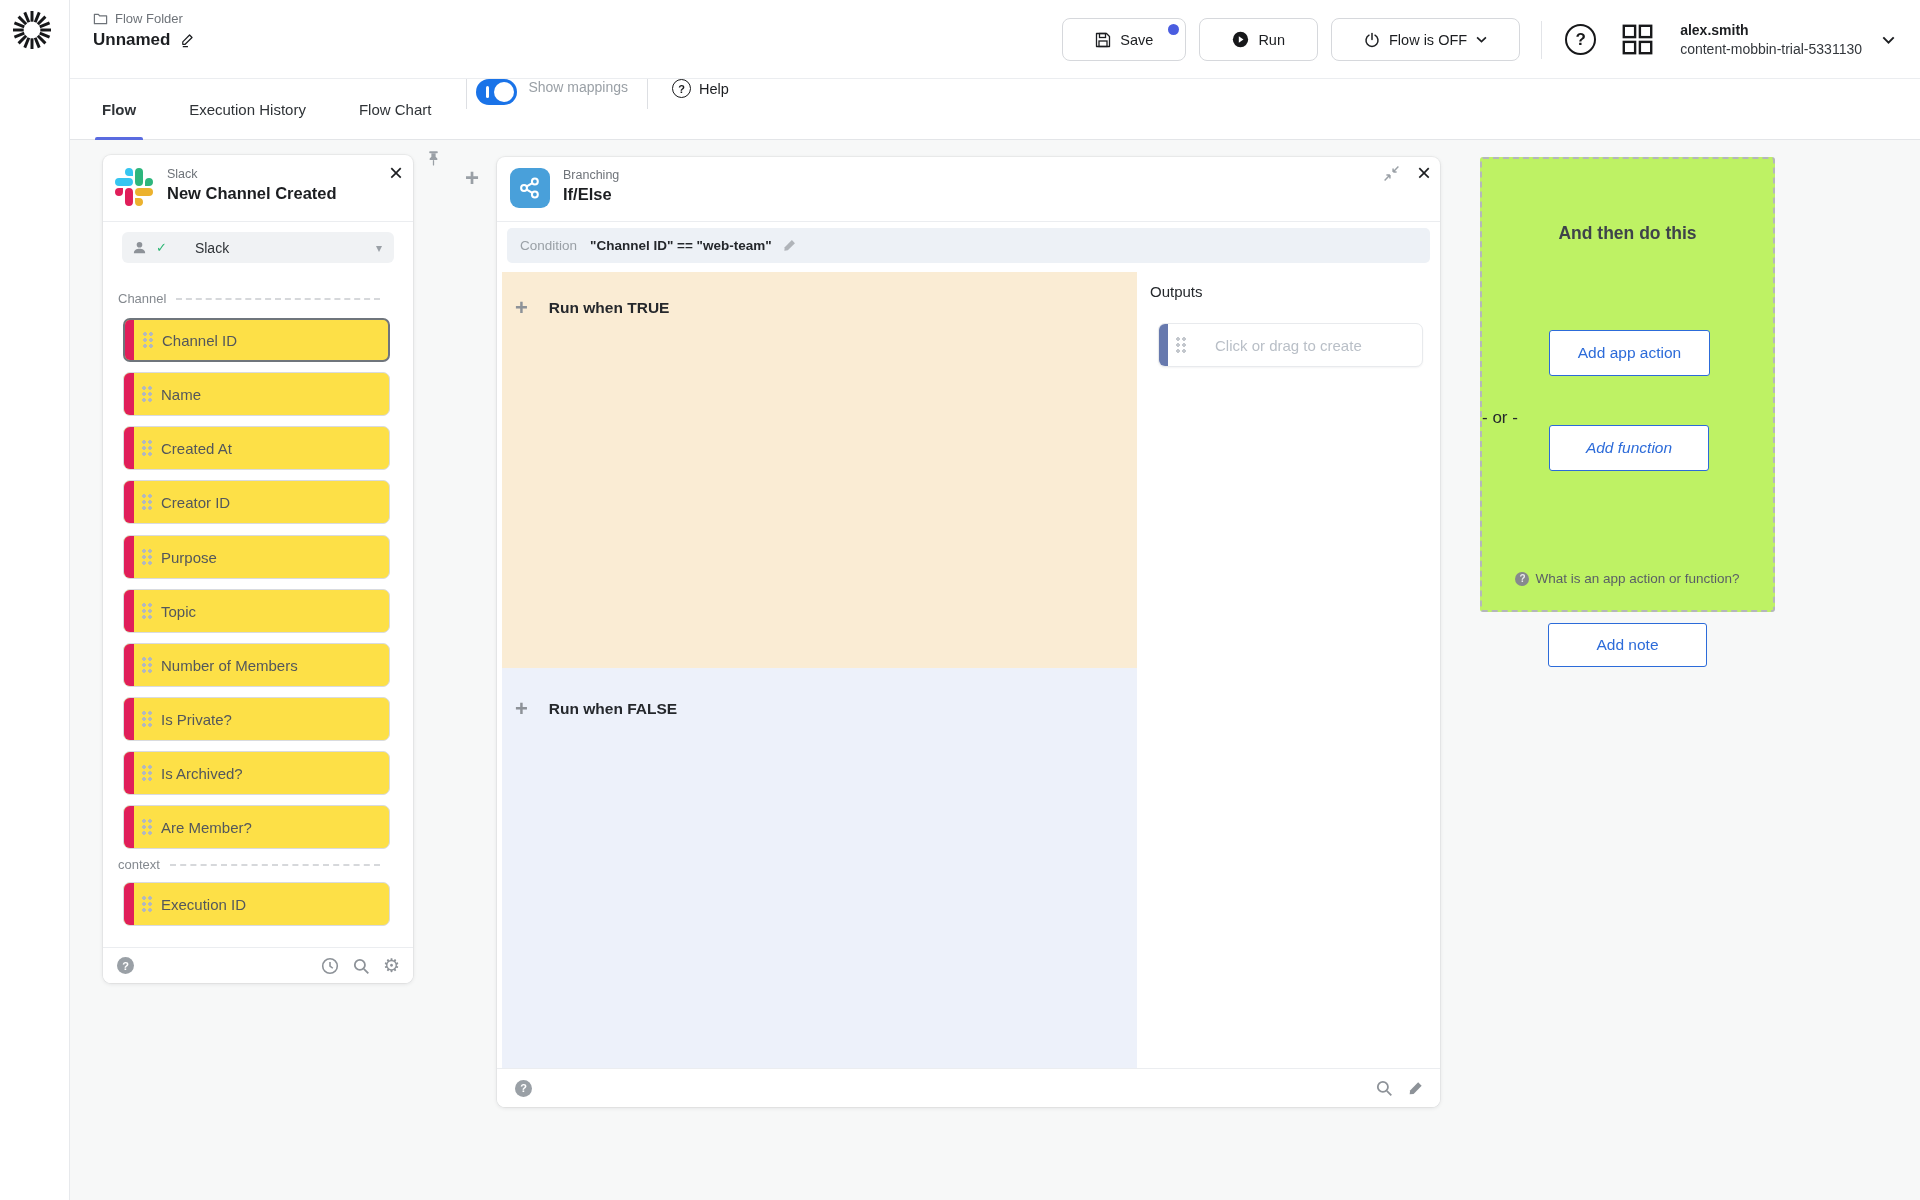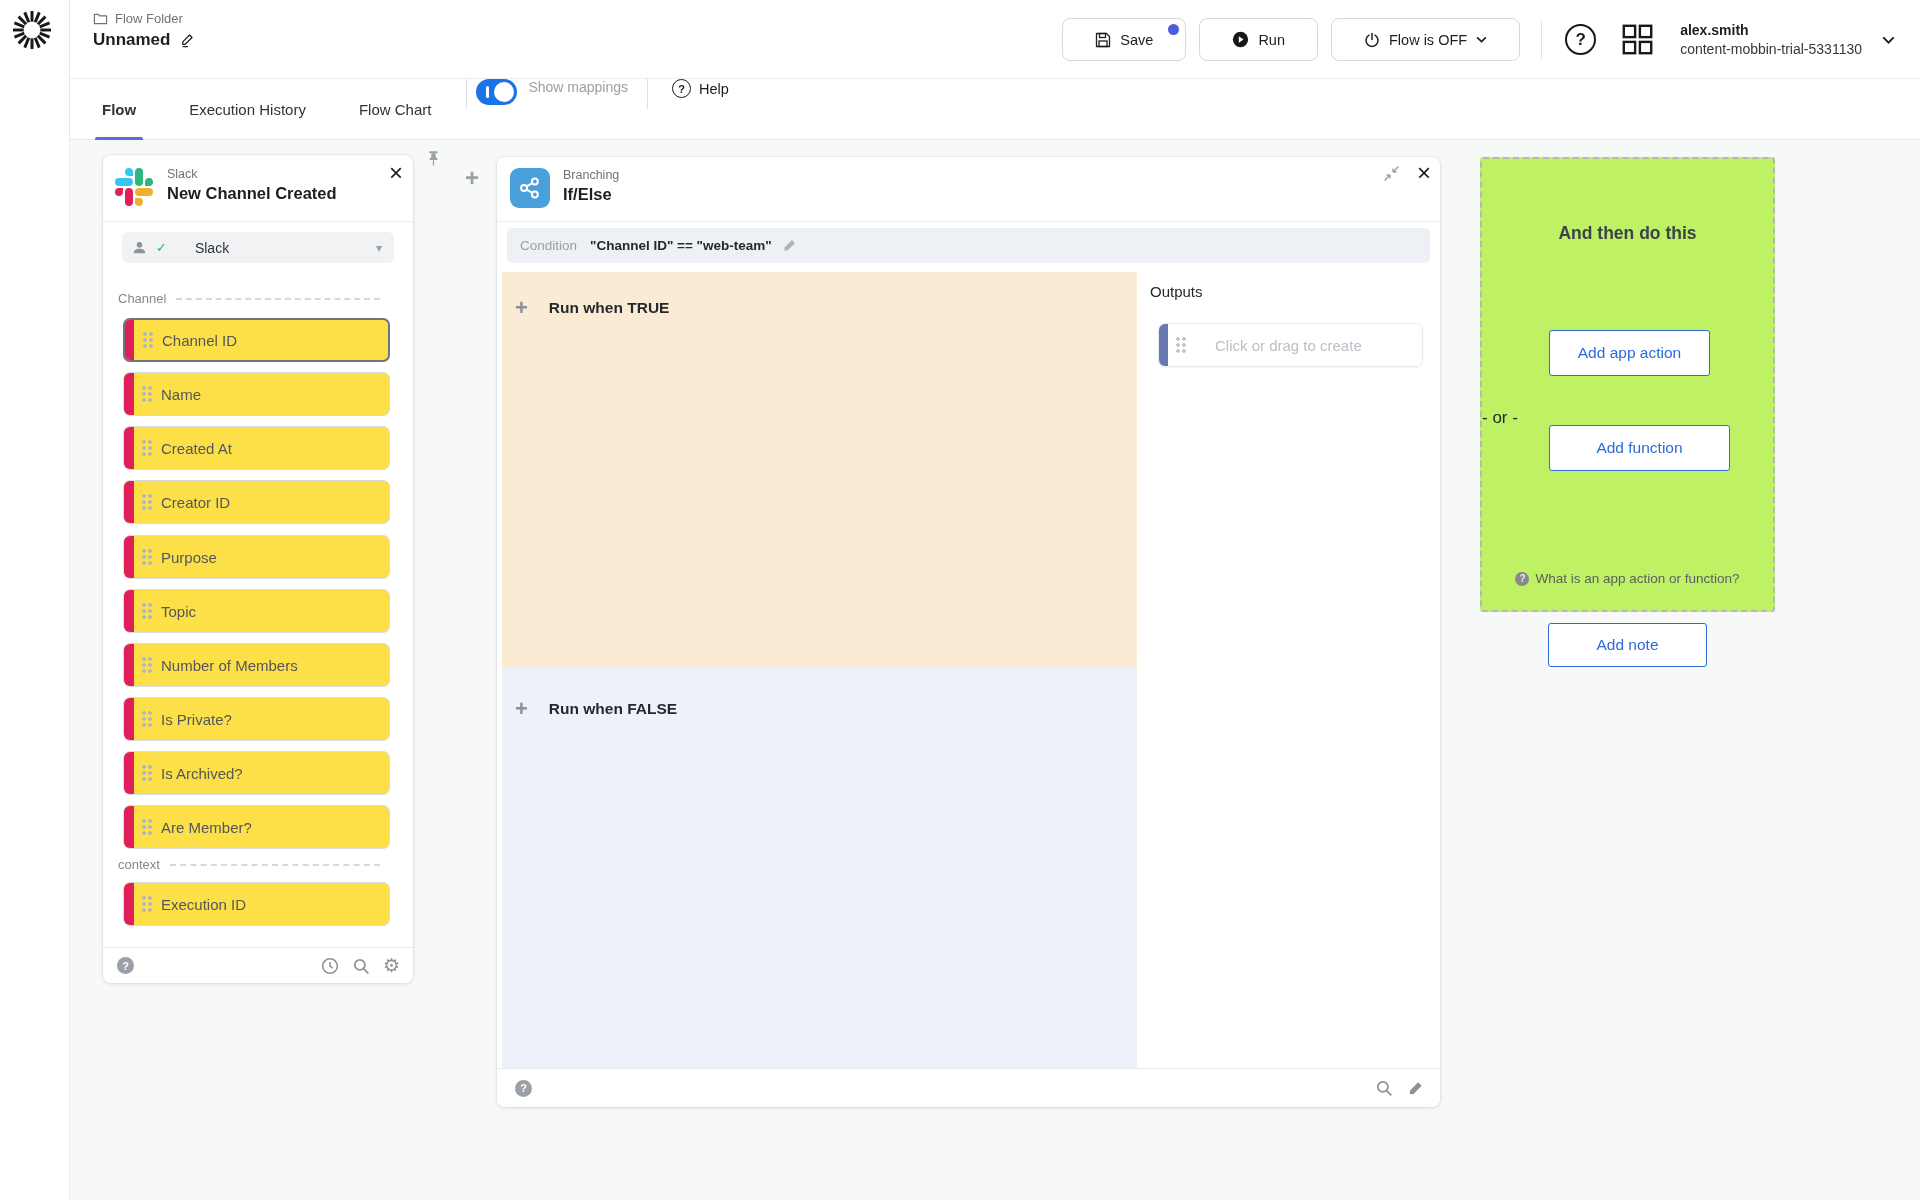--- a/index.html
+++ b/index.html
@@ -103,21 +103,21 @@
   .branch-footer { position:absolute; left:0; right:0; bottom:0; height:39px; border-top:1px solid #ebedf0; border-radius:0 0 8px 8px; background:#fff; display:flex; align-items:center; }
   .branch-footer-left { margin-left:18px; }
   .branch-footer-right { margin-left:auto; margin-right:16px; display:flex; align-items:center; gap:14px; }
 
   
   .action-panel { position:absolute; left:1410px; top:17px; width:295px; height:455px; background:#bef264; border:2px dashed #b5b7bb; border-radius:3px; }
   .action-title { position:absolute; top:64px; left:0; right:0; text-align:center; font-size:17.5px; font-weight:700; color:#3e434a; }
   .btn-blue { display:block; background:#fff; border:1.5px solid #2c6bd9; border-radius:3px; color:#2c6bd9; font-size:15.5px; font-family:inherit; cursor:pointer; }
   .btn-appaction { position:absolute; left:67px; top:171px; width:161px; height:46px; }
   .or-sep { position:absolute; top:237px; left:0; right:0; text-align:left; font-size:17px; color:#25282c;margin-top:12px; }
-  .btn-function { position:absolute; left:67px; top:266px; width:181px; height:46px; }
+  .btn-function { position:absolute; left:67px; top:266px; width:160px; height:46px;font-style:italic; }
   .action-hint { position:absolute; top:412px; left:0; right:0; display:flex; align-items:center; justify-content:center; gap:6px; }
   .hint-q { width:14px; height:14px; border-radius:50%; background:#87898d; color:#e9eaec; font-size:10px; font-weight:700; display:flex; align-items:center; justify-content:center; }
   .hint-text { font-size:13.5px; color:#5a5f66; }
   .btn-addnote { position:absolute; left:1478px; top:483px; width:159px; height:44px; }
 
   svg { display:block; }
 </style>
 </head>
 <body>
 

